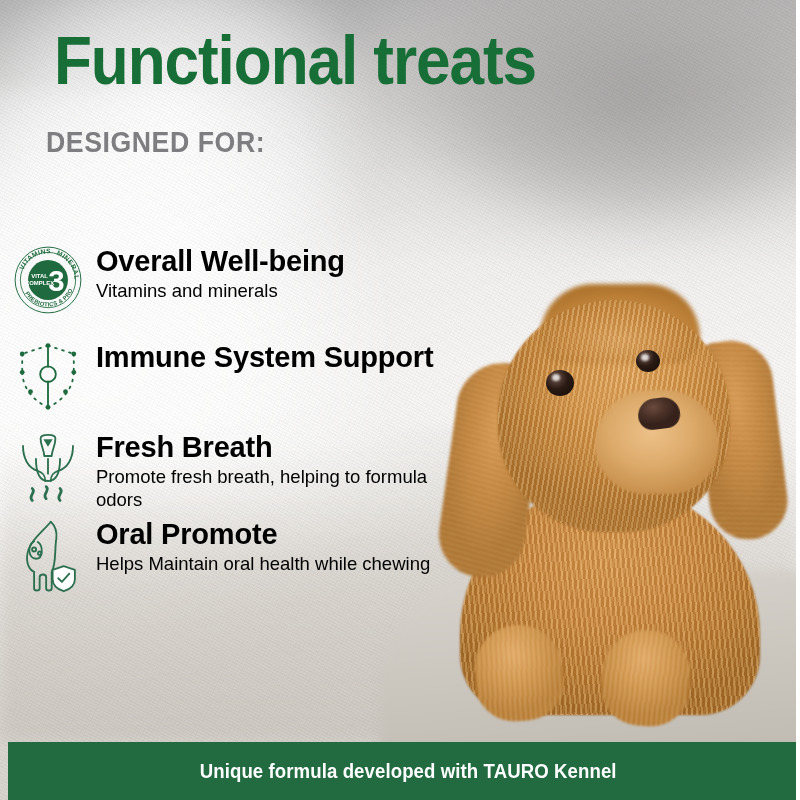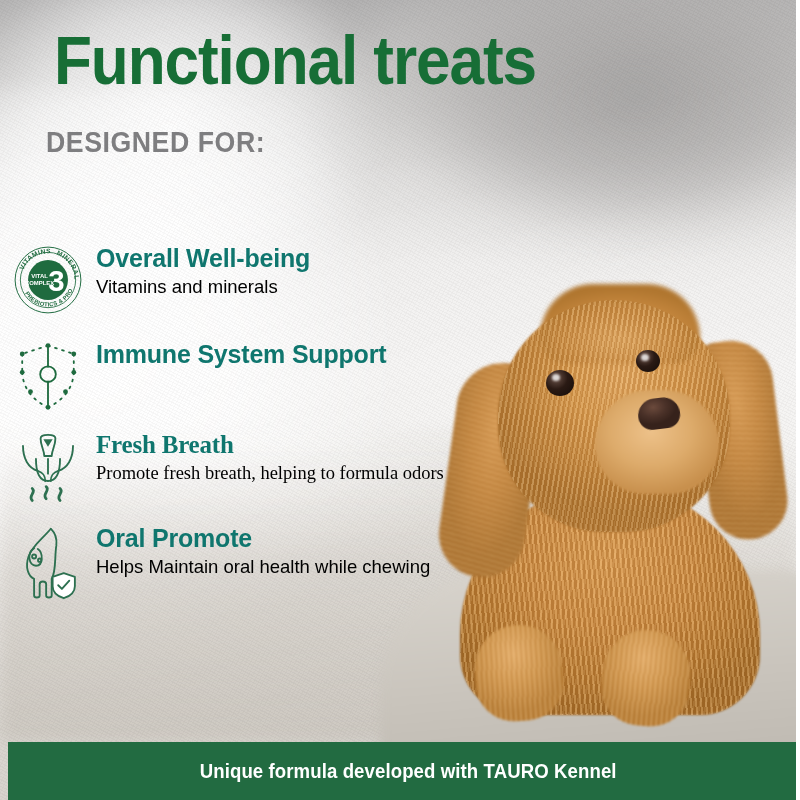--- a/index.html
+++ b/index.html
@@ -245,40 +245,40 @@
   }
   .feature-icon {
     width: 96px;
     min-width: 96px;
     display: flex;
     justify-content: center;
     padding-top: 2px;
   }
   .feature-text { padding-top: 1px; }
   .feature-title {
-    font-size: 25px;
+    font-size: 29px;
     font-weight: 700;
-    color: #0f766e;
+    color: #000000;
     line-height: 1.18;
     margin: 0 0 2px 0;
     letter-spacing: -0.2px;
   }
   .feature-desc {
     font-size: 18.5px;
     font-weight: 400;
     color: #000000;
     line-height: 1.23;
     margin: 0;
     max-width: 370px;
   }
 
   
   .feature.r1 { margin-bottom: 24px; }
   .feature.r2 { margin-bottom: 18px; }
-  .feature.r3 { margin-bottom: 16px; font-family: Liberation Serif, serif; }
+  .feature.r3 { margin-bottom: 4px; }
 
   
   .footer {
     position: absolute;
     left: 8px; bottom: 0;
     width: 800px; height: 58px;
     background: #226b41;
     display: flex;
     align-items: center;
     justify-content: center;

